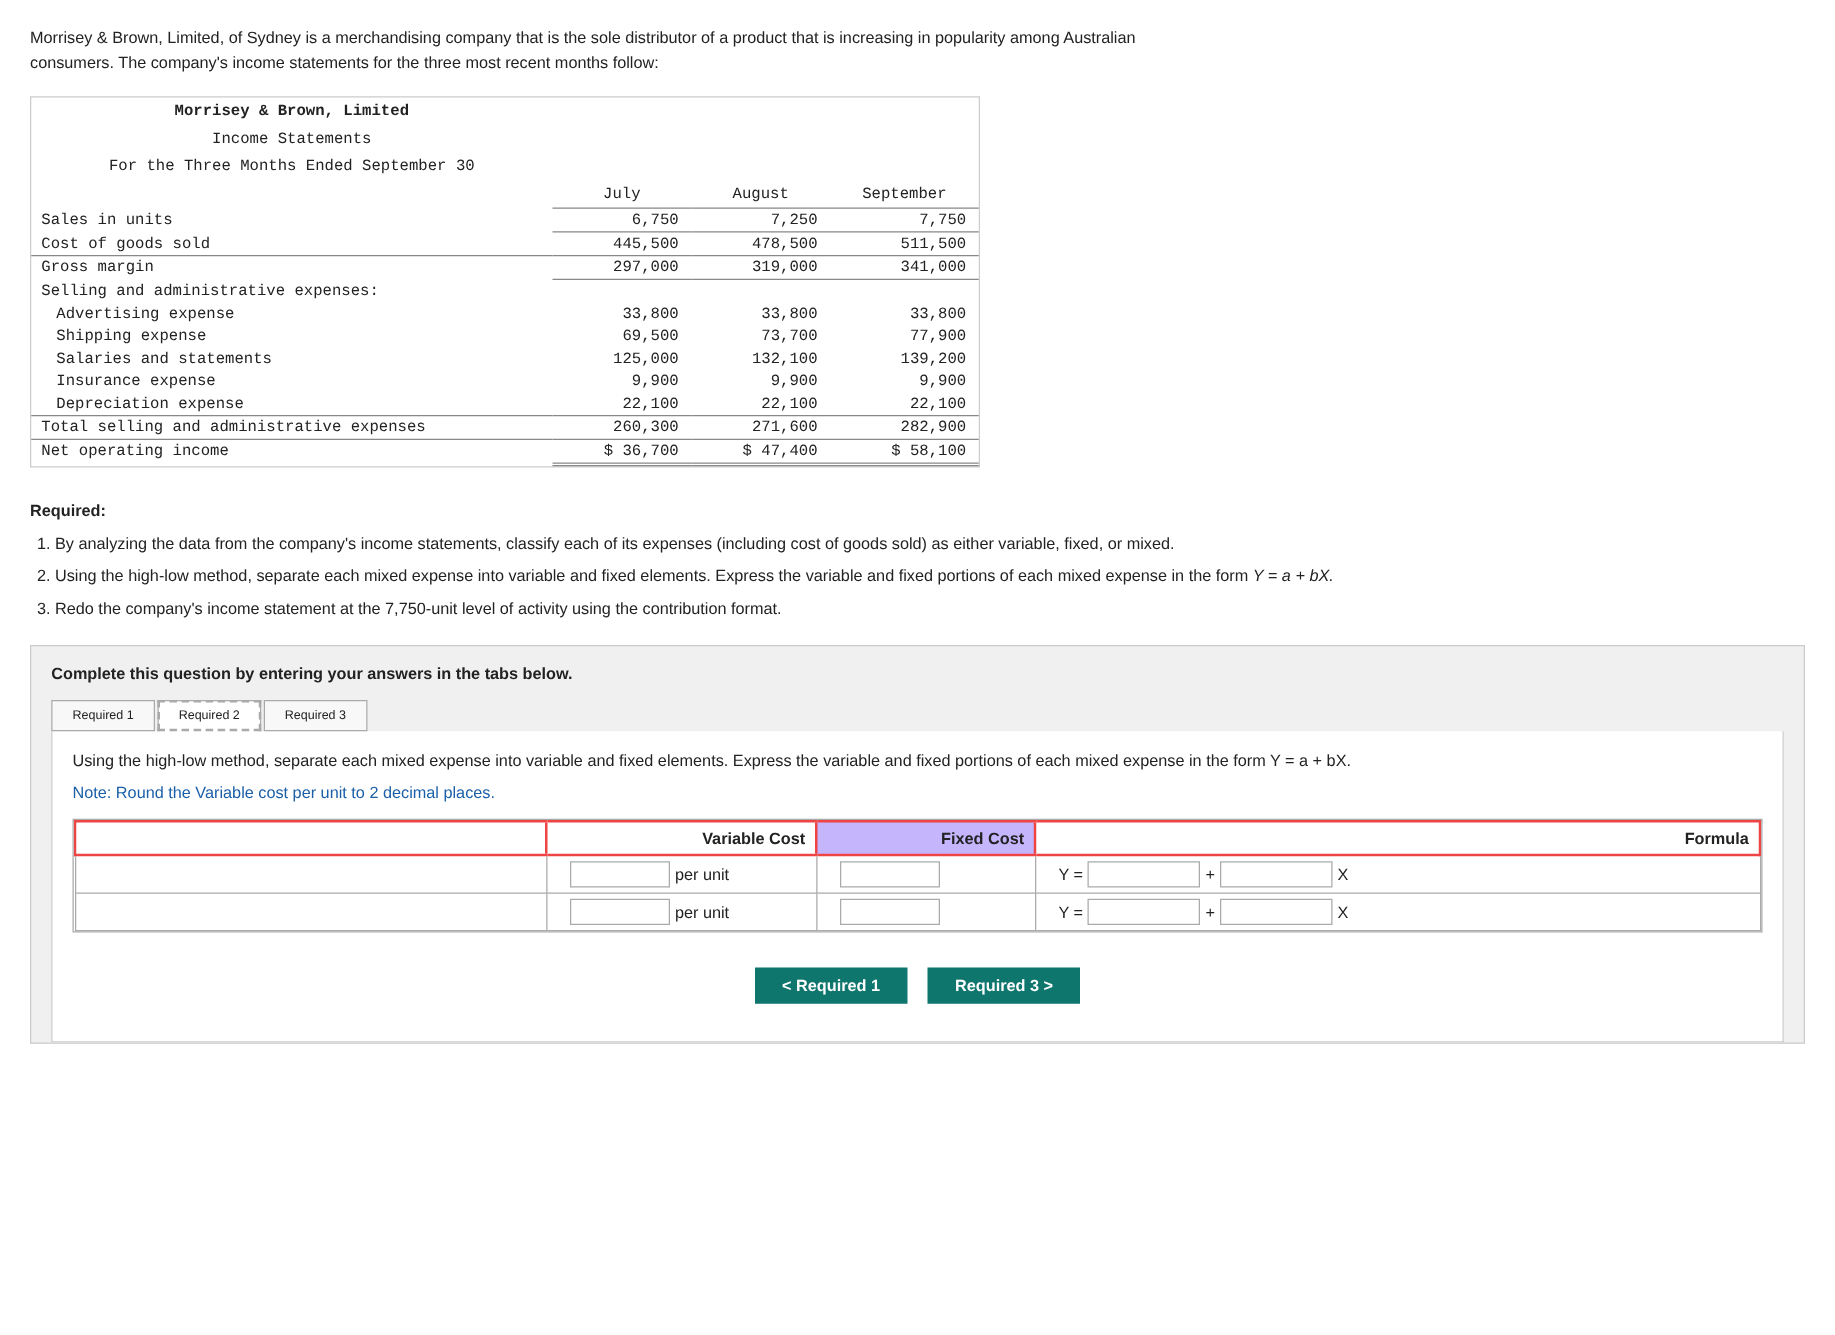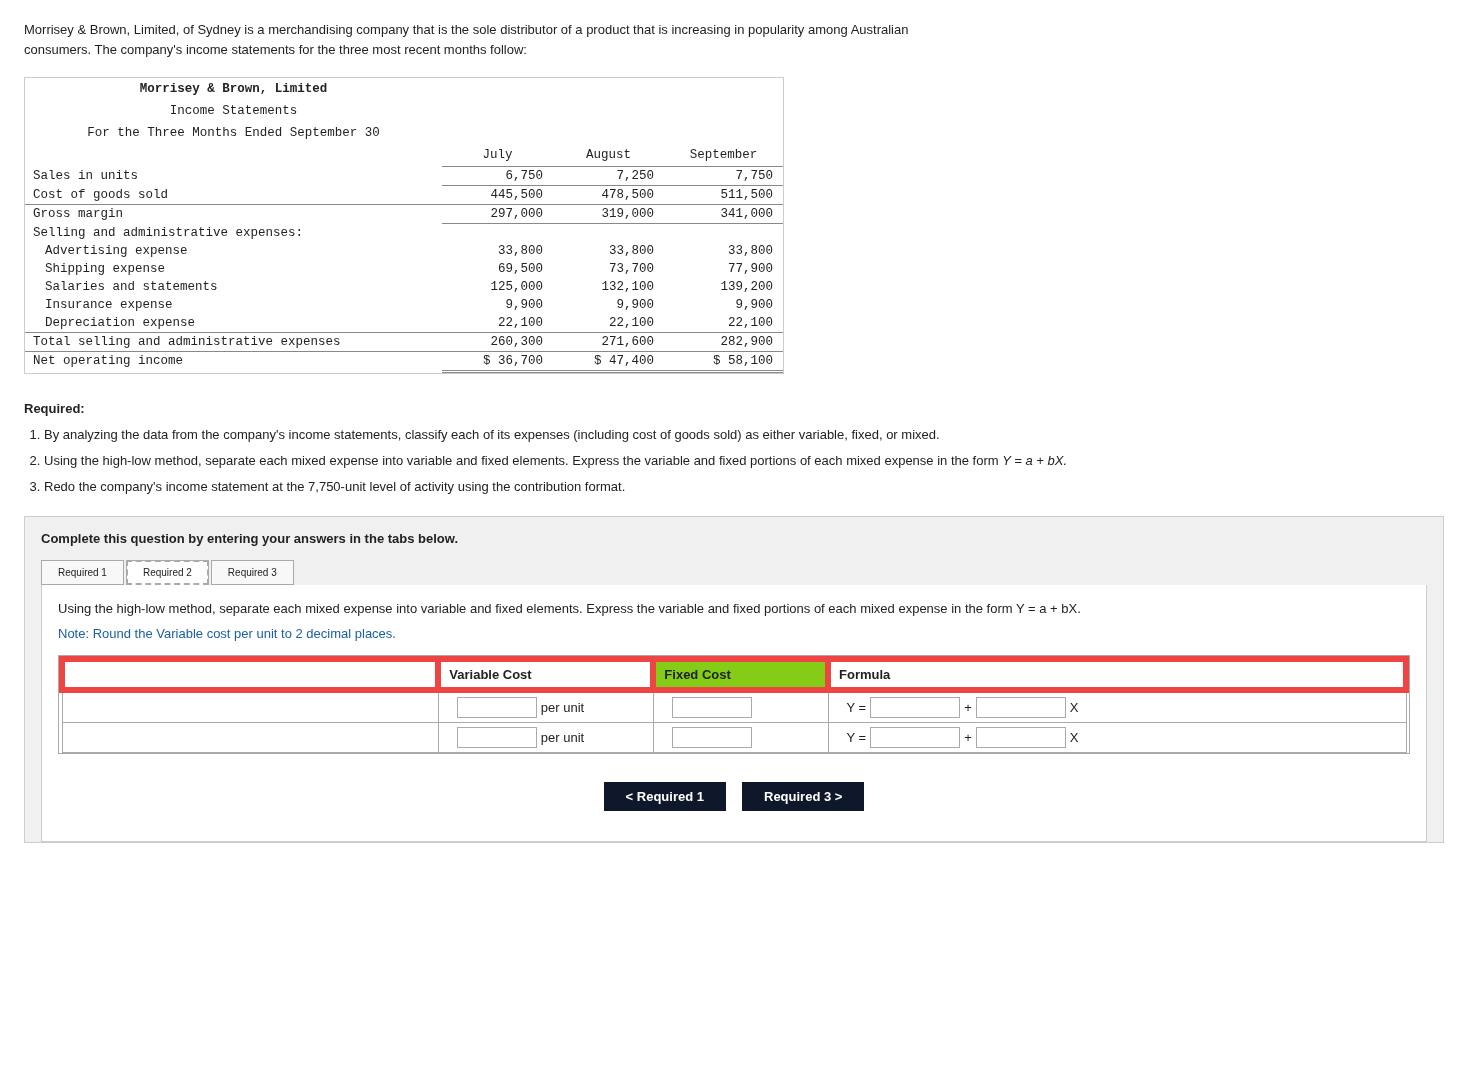--- a/index.html
+++ b/index.html
@@ -119,33 +119,33 @@
       margin-bottom: 18px;
       overflow-x: auto;
     }
     .answer-table {
       width: 100%;
       border-collapse: collapse;
       font-size: 13px;
     }
     .answer-table thead tr th {
       background: #fff;
-      border: 6px solid #ef4444;
+      border: 2px solid #ef4444;
       padding: 5px 8px;
-      text-align: left;
+      text-align: right;
       font-weight: bold;
       font-size: 13px;
     }
     .answer-table tbody tr td {
       border: 1px solid #aaa;
       padding: 4px 18px;
       font-size: 13px;
     }
     .answer-table .th-variable { background: #fff; }
-    .answer-table .th-fixed { background: #84cc16; }
+    .answer-table .th-fixed { background: #c4b5fd; }
     .answer-table .th-formula { background: #fff; }
     .answer-table input[type="text"] {
       border: 1px solid #aaa;
       padding: 2px 4px;
       font-size: 13px;
       width: 90px;
       outline: none;
     }
     .answer-table .per-unit-cell {
       display: flex;
@@ -159,21 +159,21 @@
       white-space: nowrap;
     }
 
     .nav-buttons {
       display: flex;
       justify-content: center;
       gap: 16px;
       padding: 10px 0 14px 0;
     }
     .nav-btn {
-      background: #0f172a;
+      background: #0f766e;
       color: #fff;
       border: none;
       padding: 7px 22px;
       font-size: 13px;
       font-weight: bold;
       cursor: pointer;
       display: flex;
       align-items: center;
       gap: 6px;
     }

